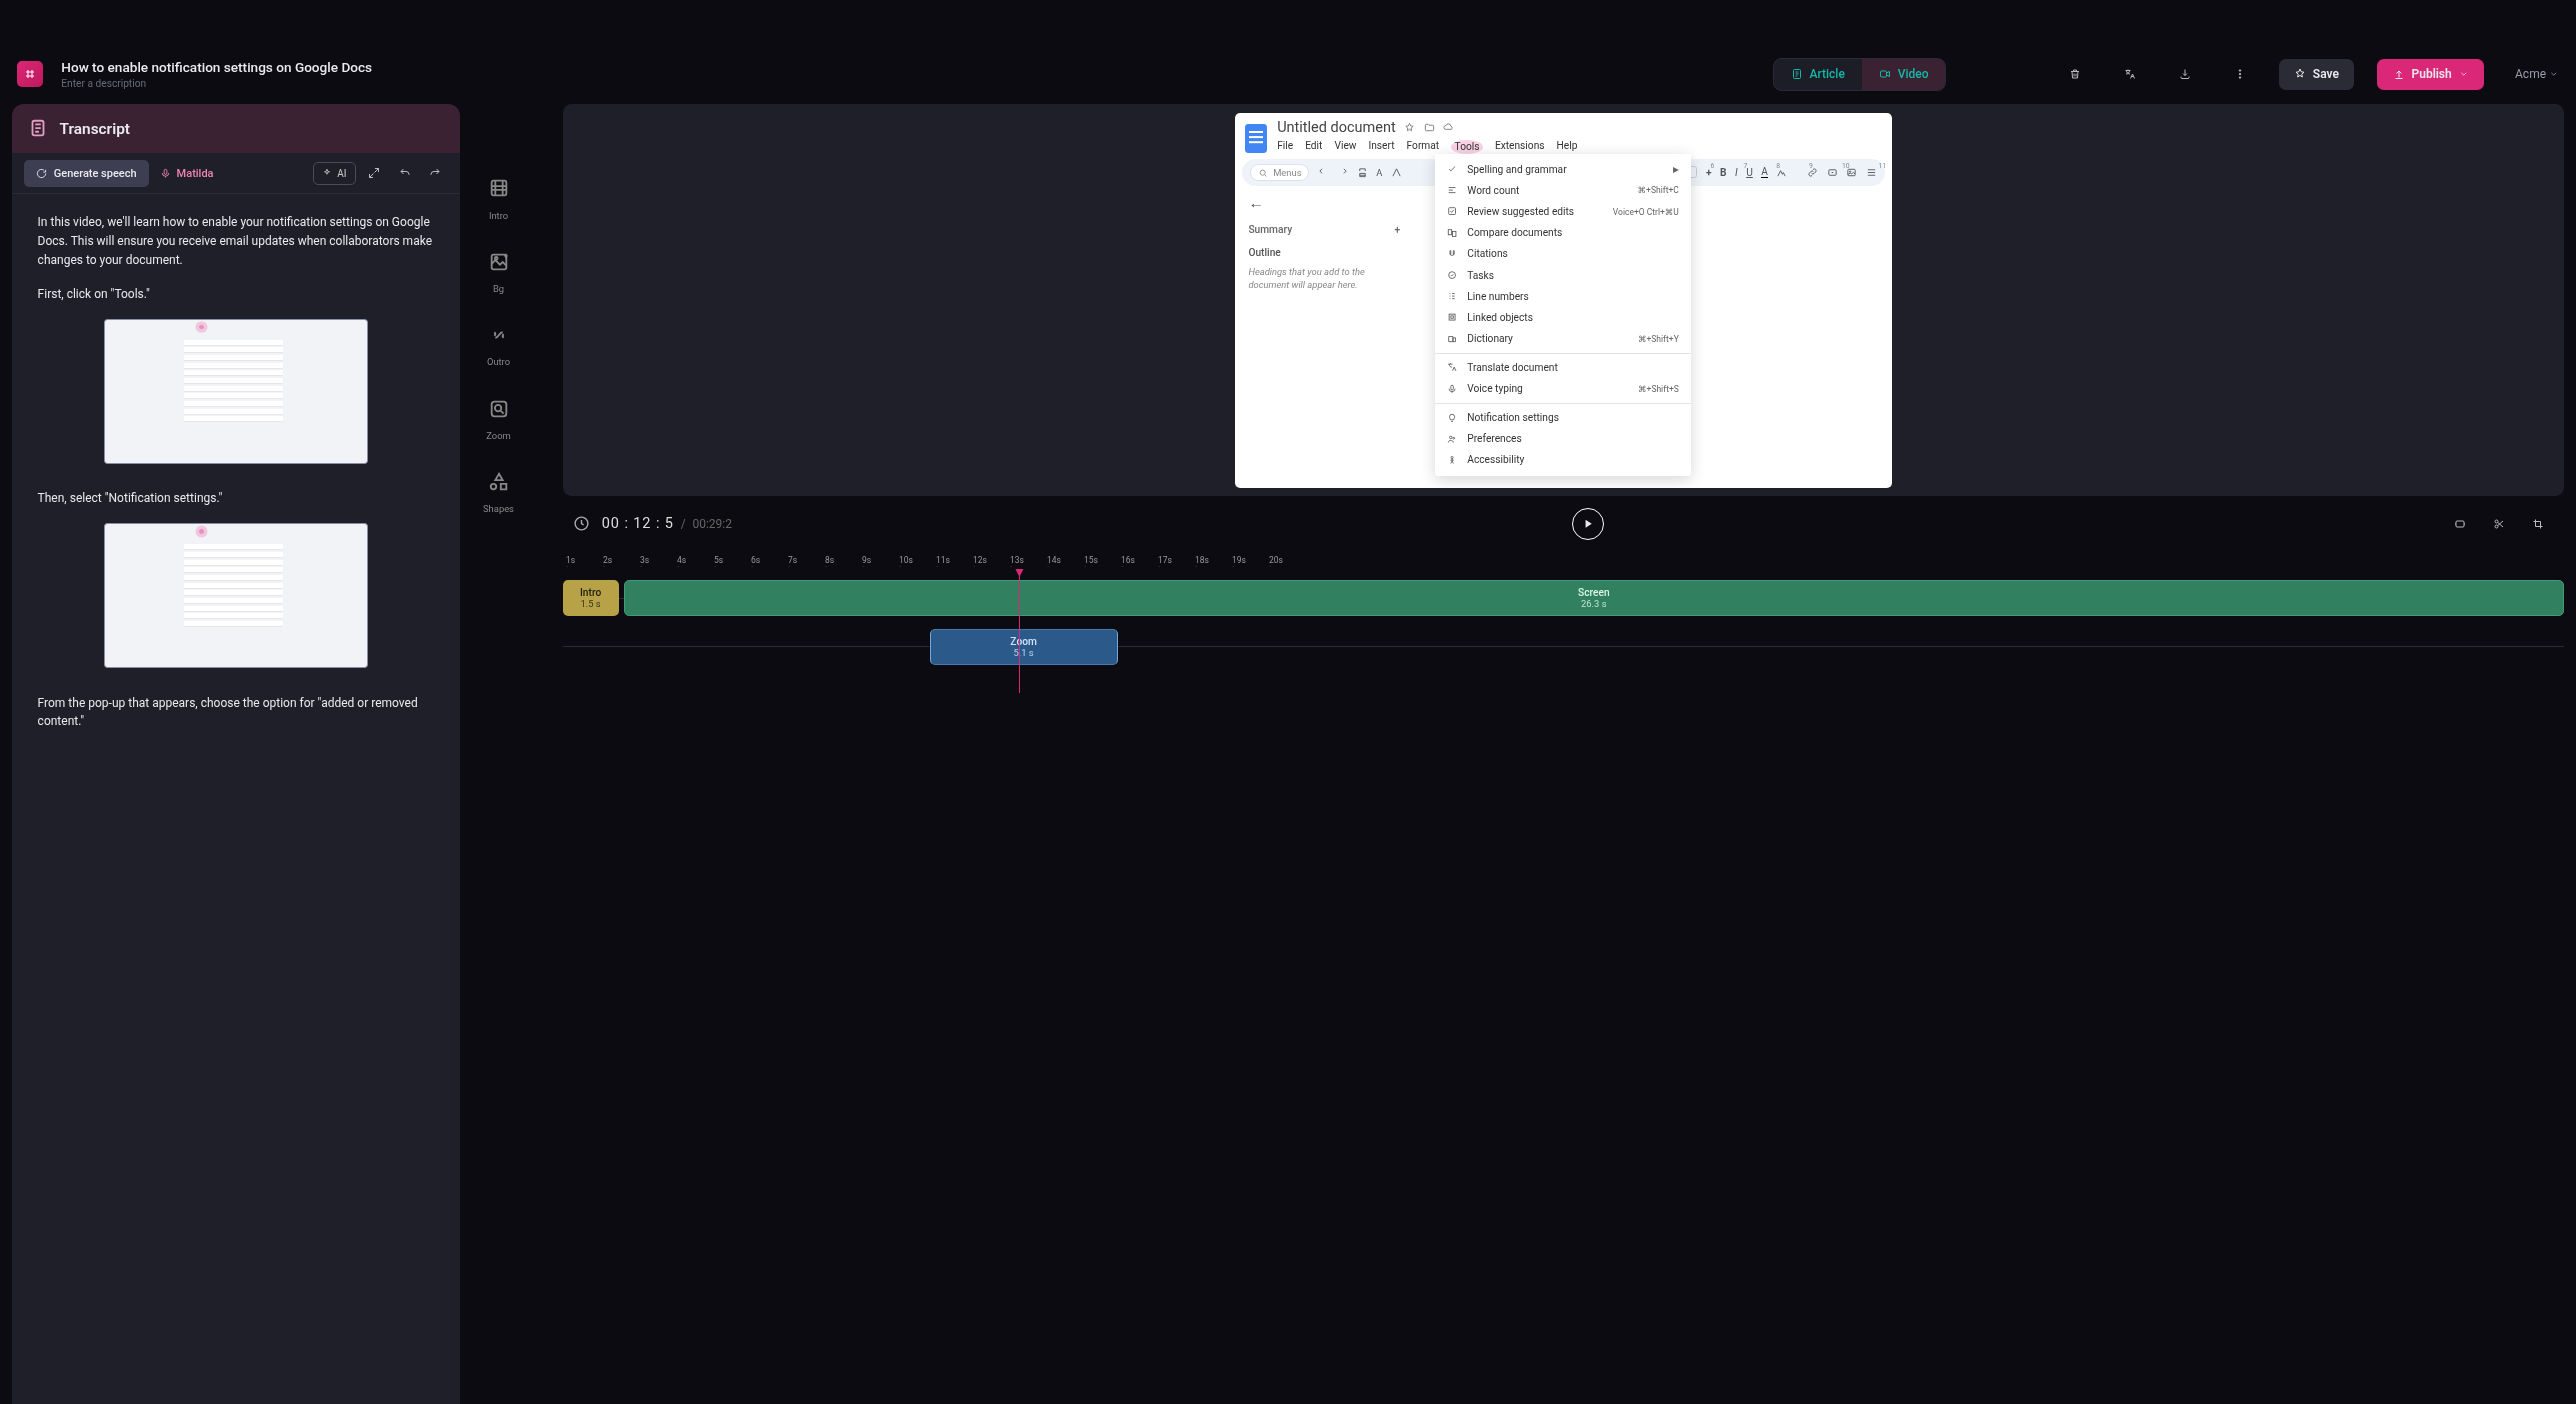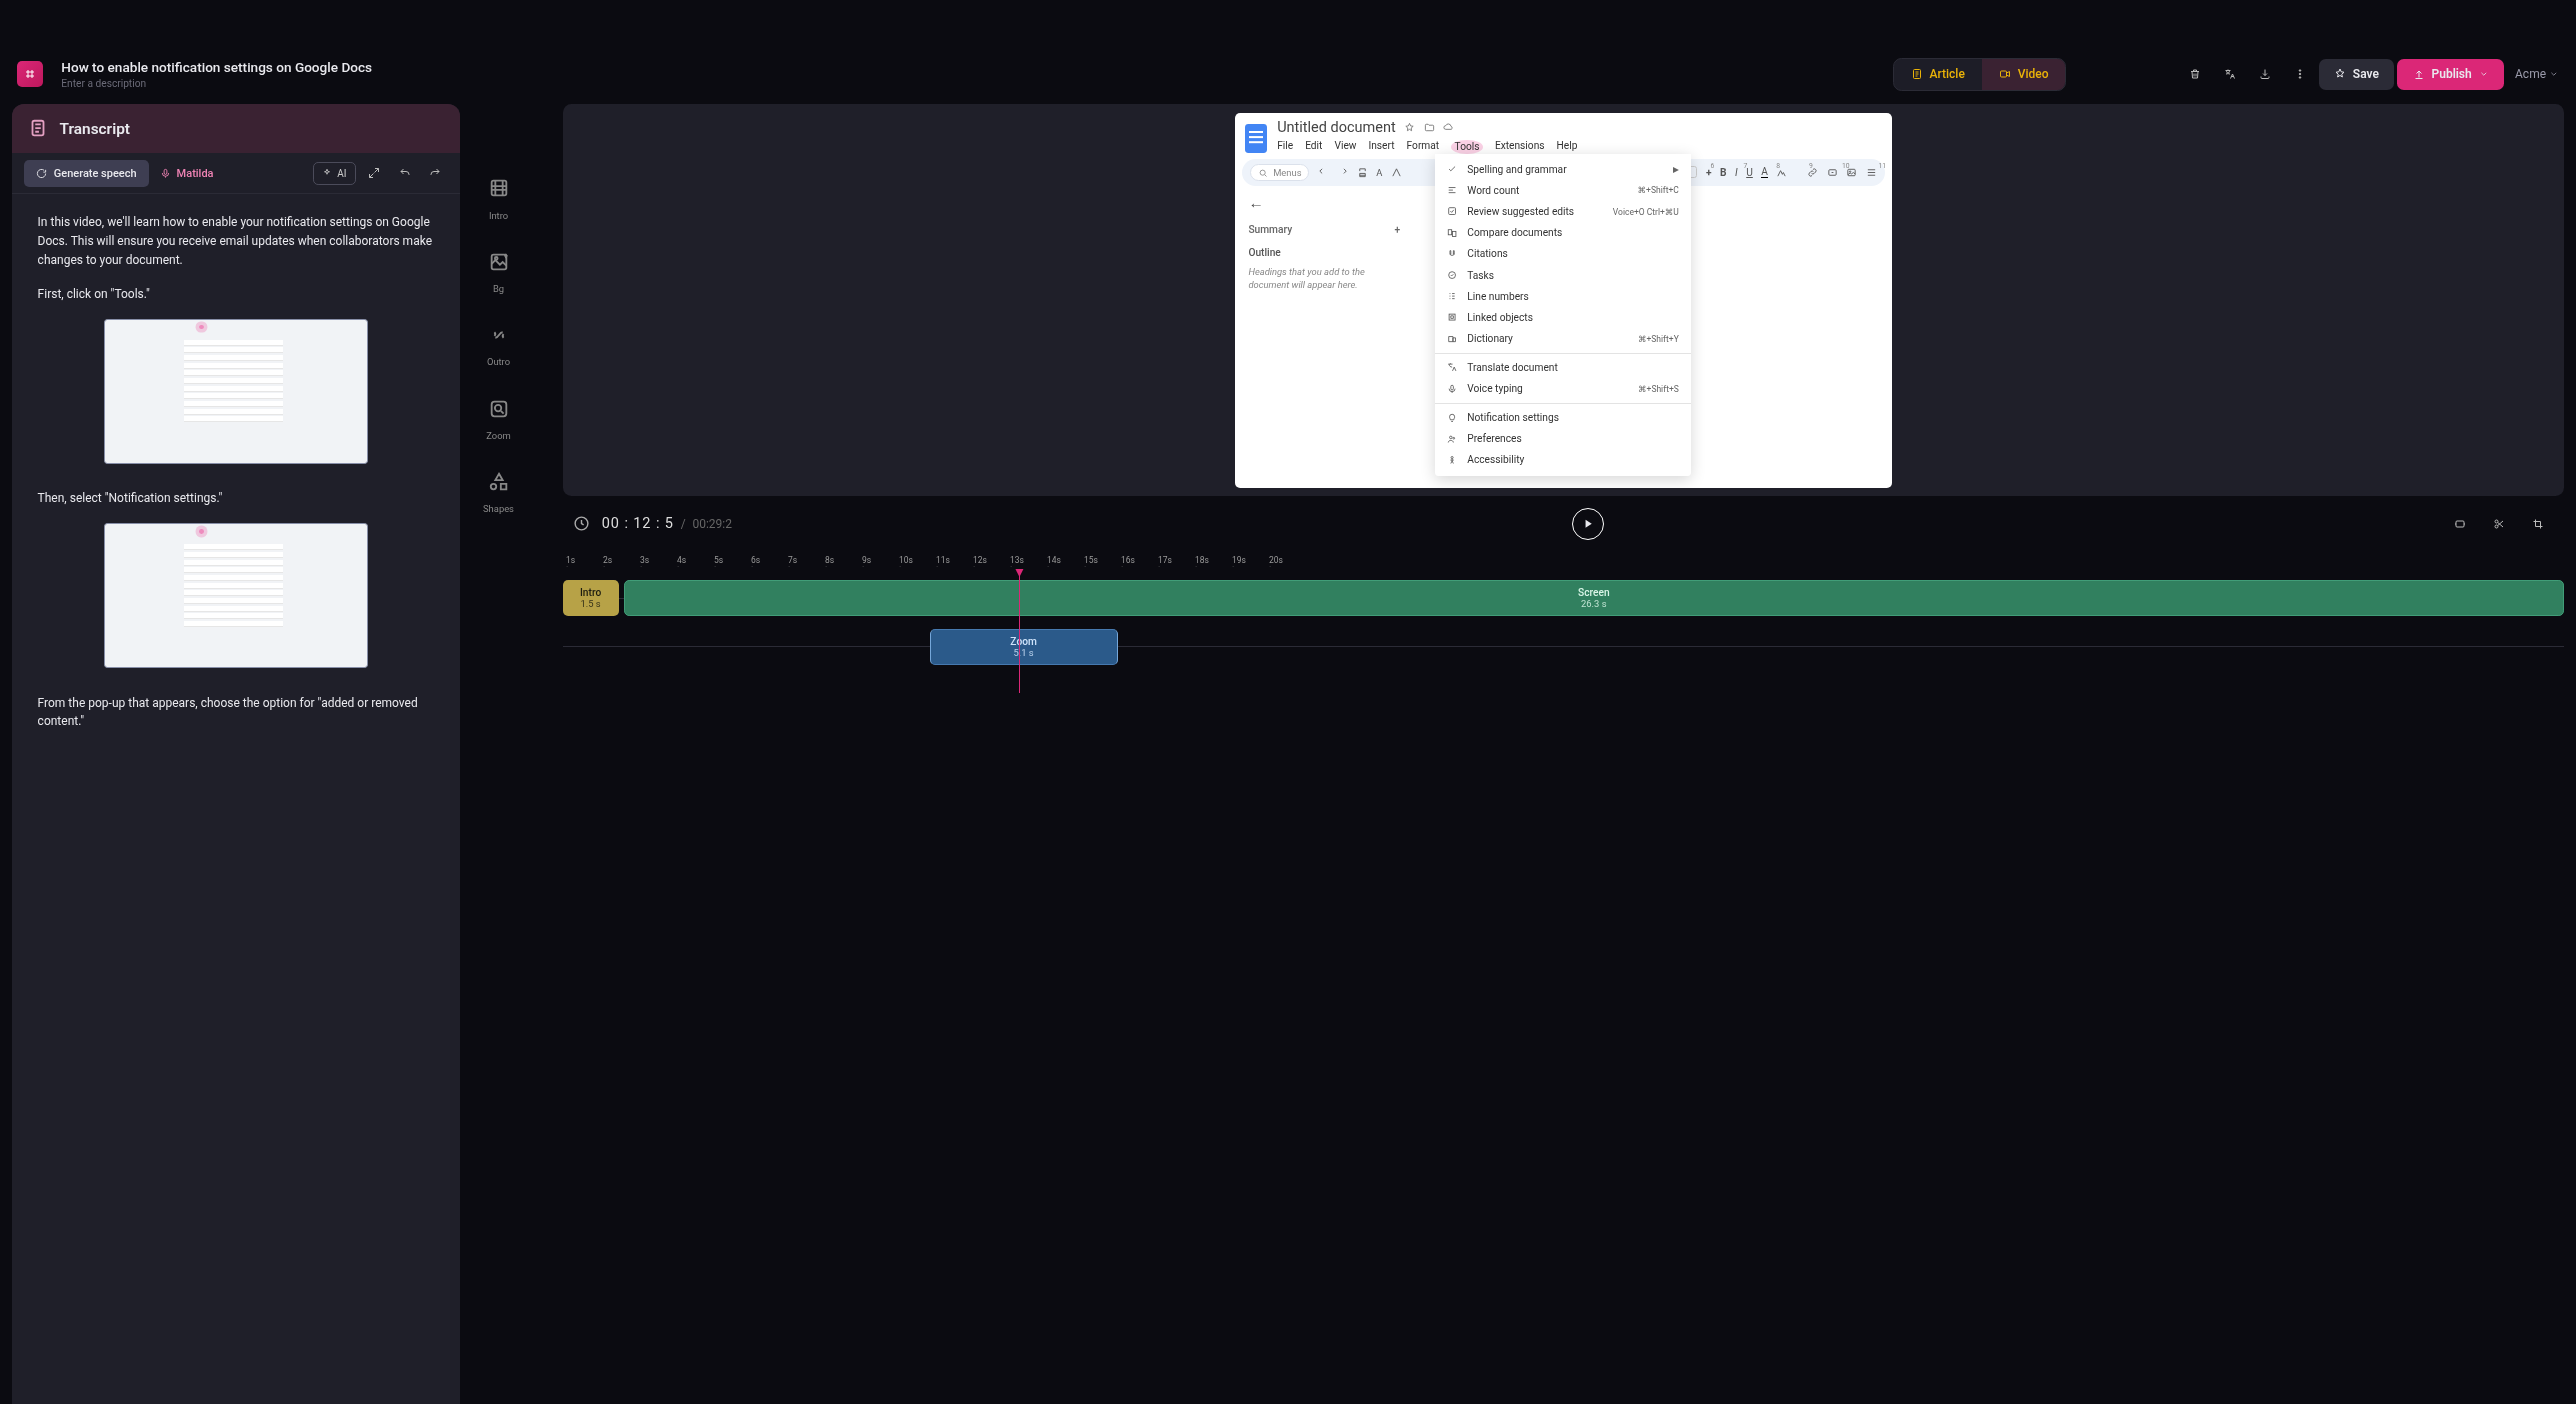--- a/index.html
+++ b/index.html
@@ -37,24 +37,24 @@
   .seg-switch {
     display: flex;
     background: #1d1d27;
     border-radius: 8.5px;
     overflow: hidden;
     border: 0.9px solid #2b2b36;
   }
   .seg-btn {
     padding: 8.5px 17px;
     display: flex; align-items: center; gap: 6.8px;
-    cursor: pointer; font-weight: 500; color: #eab308;
+    cursor: pointer; font-weight: 500; color: #14b8a6;
   }
   .seg-btn.active { background: #3a2232; }
-  .top-actions { display: flex; align-items: center; gap: 3px; margin-left: 102px;}
+  .top-actions { display: flex; align-items: center; gap: 23px; margin-left: 102px;}
   .iconbtn {
     width: 32px; height: 32px;
     display: inline-flex; align-items: center; justify-content: center;
     color: #bbb; cursor: pointer; border-radius: 6.8px;
   }
   .btn {
     padding: 8.5px 15.4px;
     background: #2b2b36;
     border-radius: 6.8px;
     display: inline-flex; align-items: center; gap: 6.8px;

